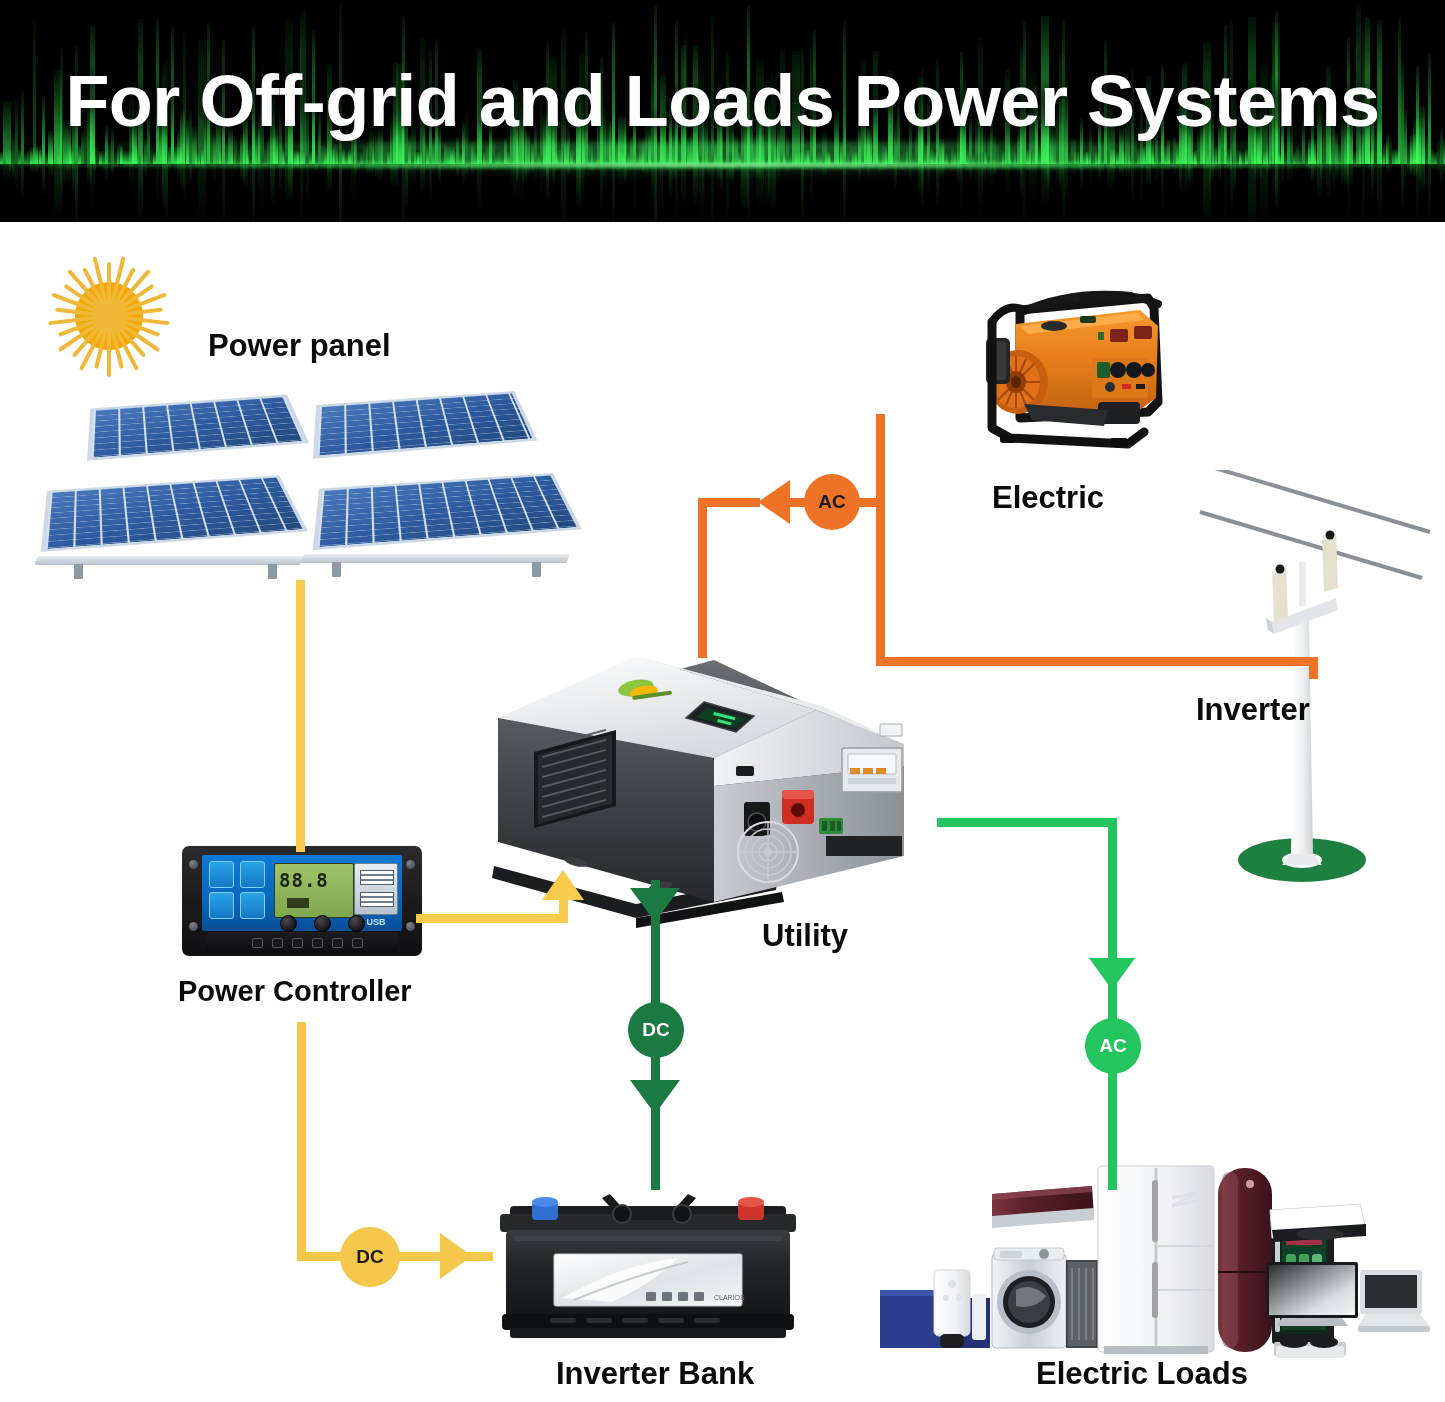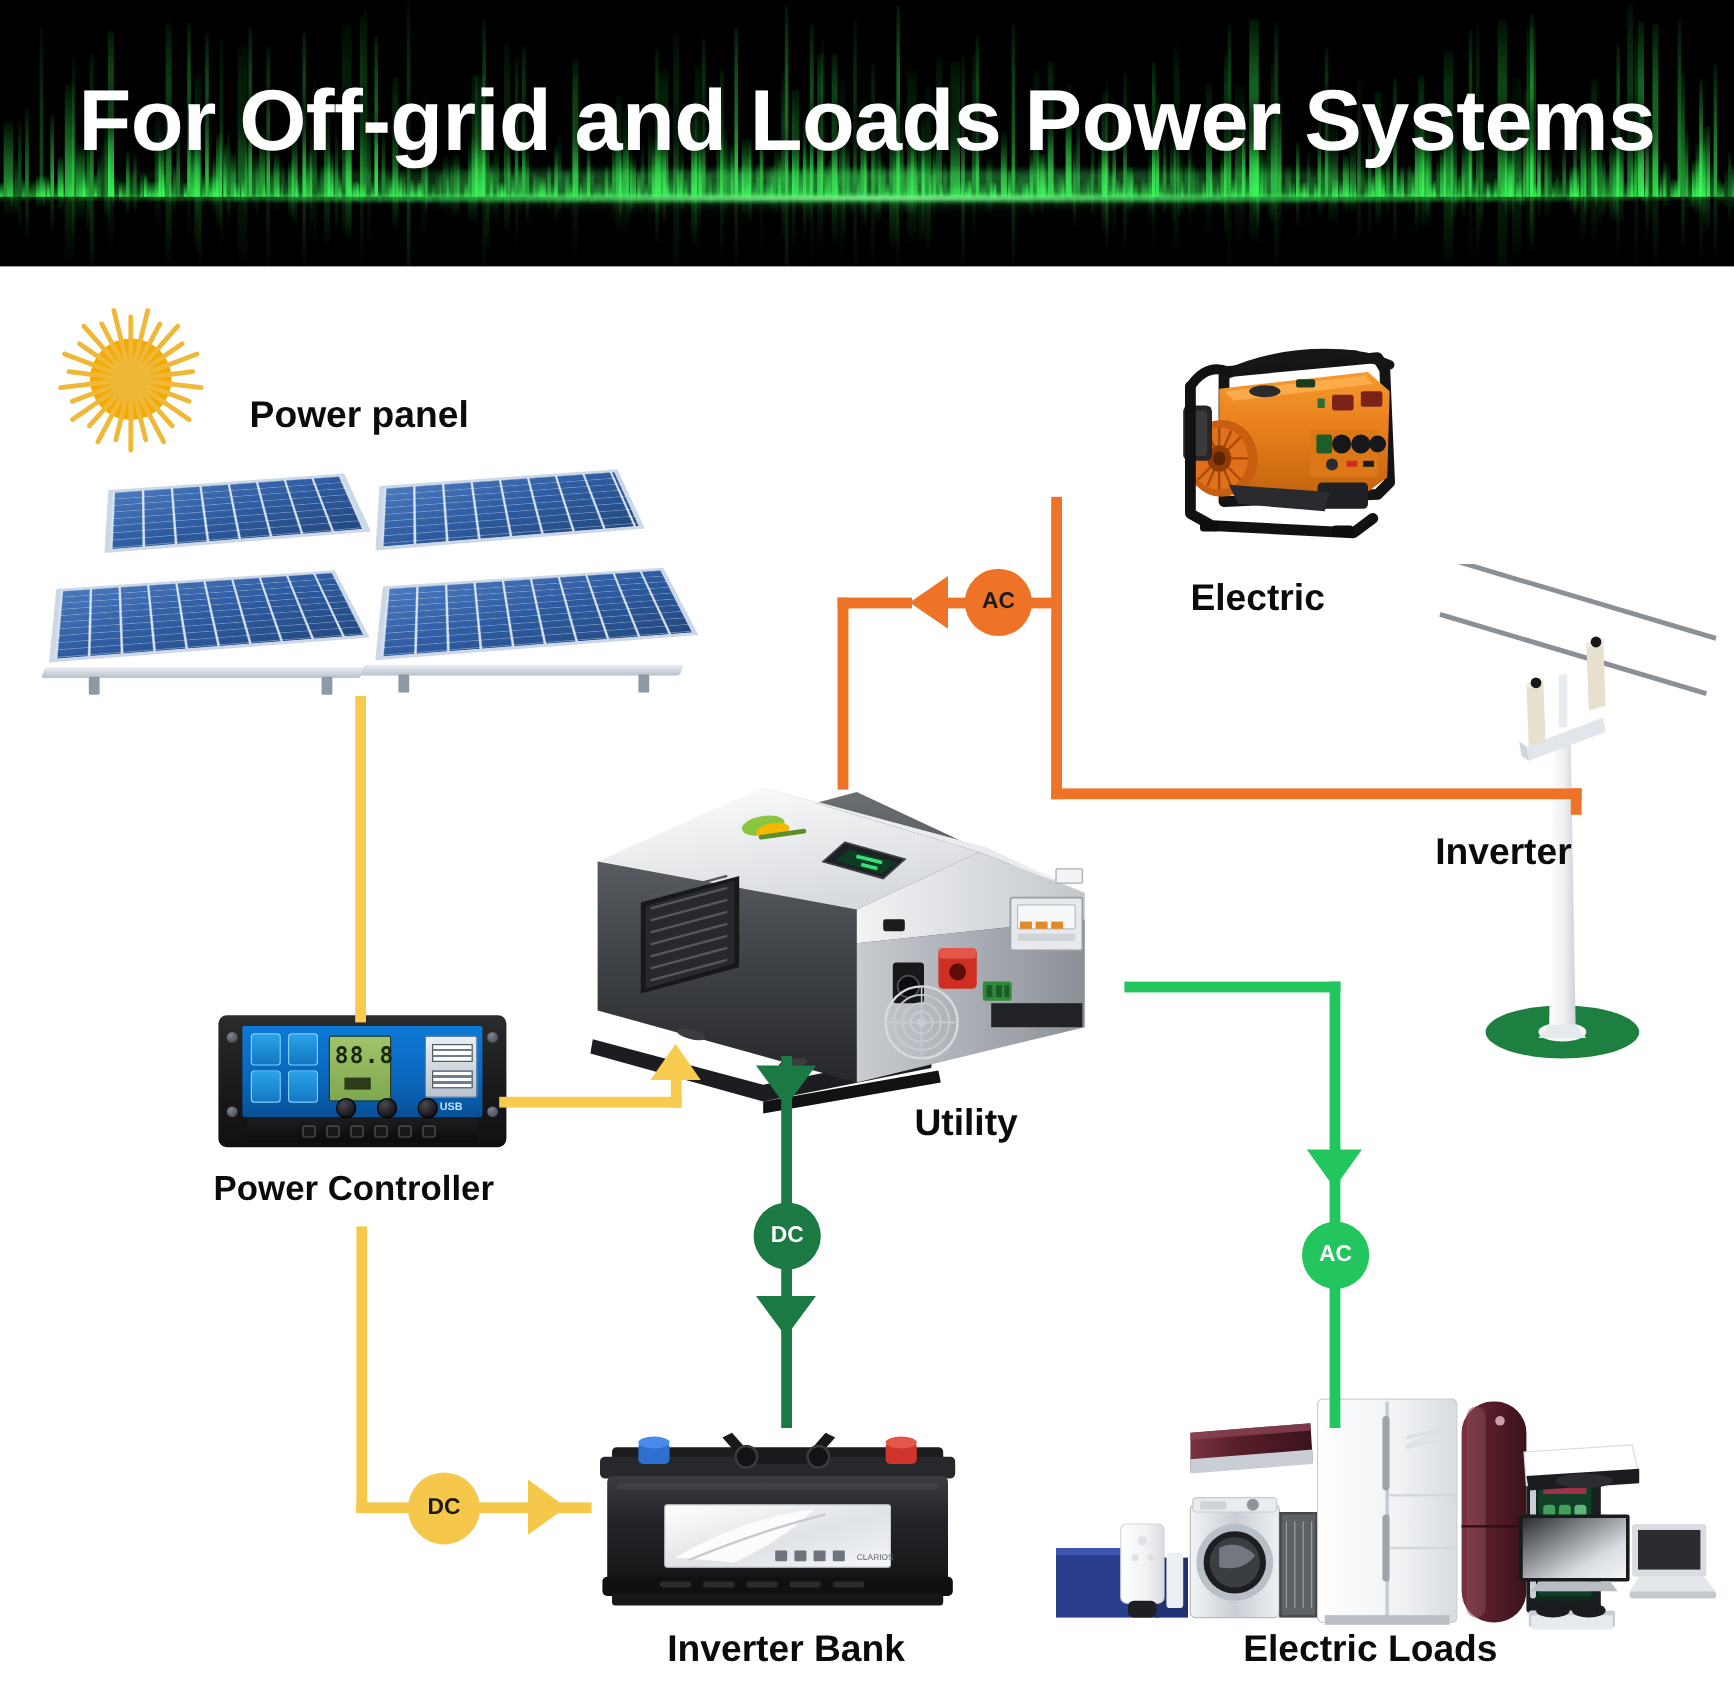--- a/index.html
+++ b/index.html
@@ -98,21 +98,21 @@
     position:absolute; left:20px; top:9px; width:200px; height:76px;
     background:linear-gradient(to bottom,#0d7ad6 0%,#0a66bb 60%,#084f96 100%);
     border-radius:2px;
   }
   #ctrl .tile {
     position:absolute; width:25px; height:27px;
     background:linear-gradient(to bottom,#2aa3e8,#1377c4);
     border:1px solid #7fd0ff; border-radius:3px;
   }
   #ctrl .lcd {
-    position:absolute; left:72px; top:8px; width:52px; height:55px;
+    position:absolute; left:72px; top:8px; width:80px; height:55px;
     background:linear-gradient(to bottom,#9fc46a,#7fa84e);
     border:1px solid #2e3c1b; border-radius:2px;
   }
   #ctrl .lcdnum {
     position:absolute; left:4px; top:5px; width:52px;
     font-family:"DejaVu Sans Mono", monospace;
     font-size:19px; font-weight:bold; color:#1c2410; letter-spacing:1px;
   }
   #ctrl .lcdbar {
     position:absolute; left:12px; top:34px; width:22px; height:10px;

